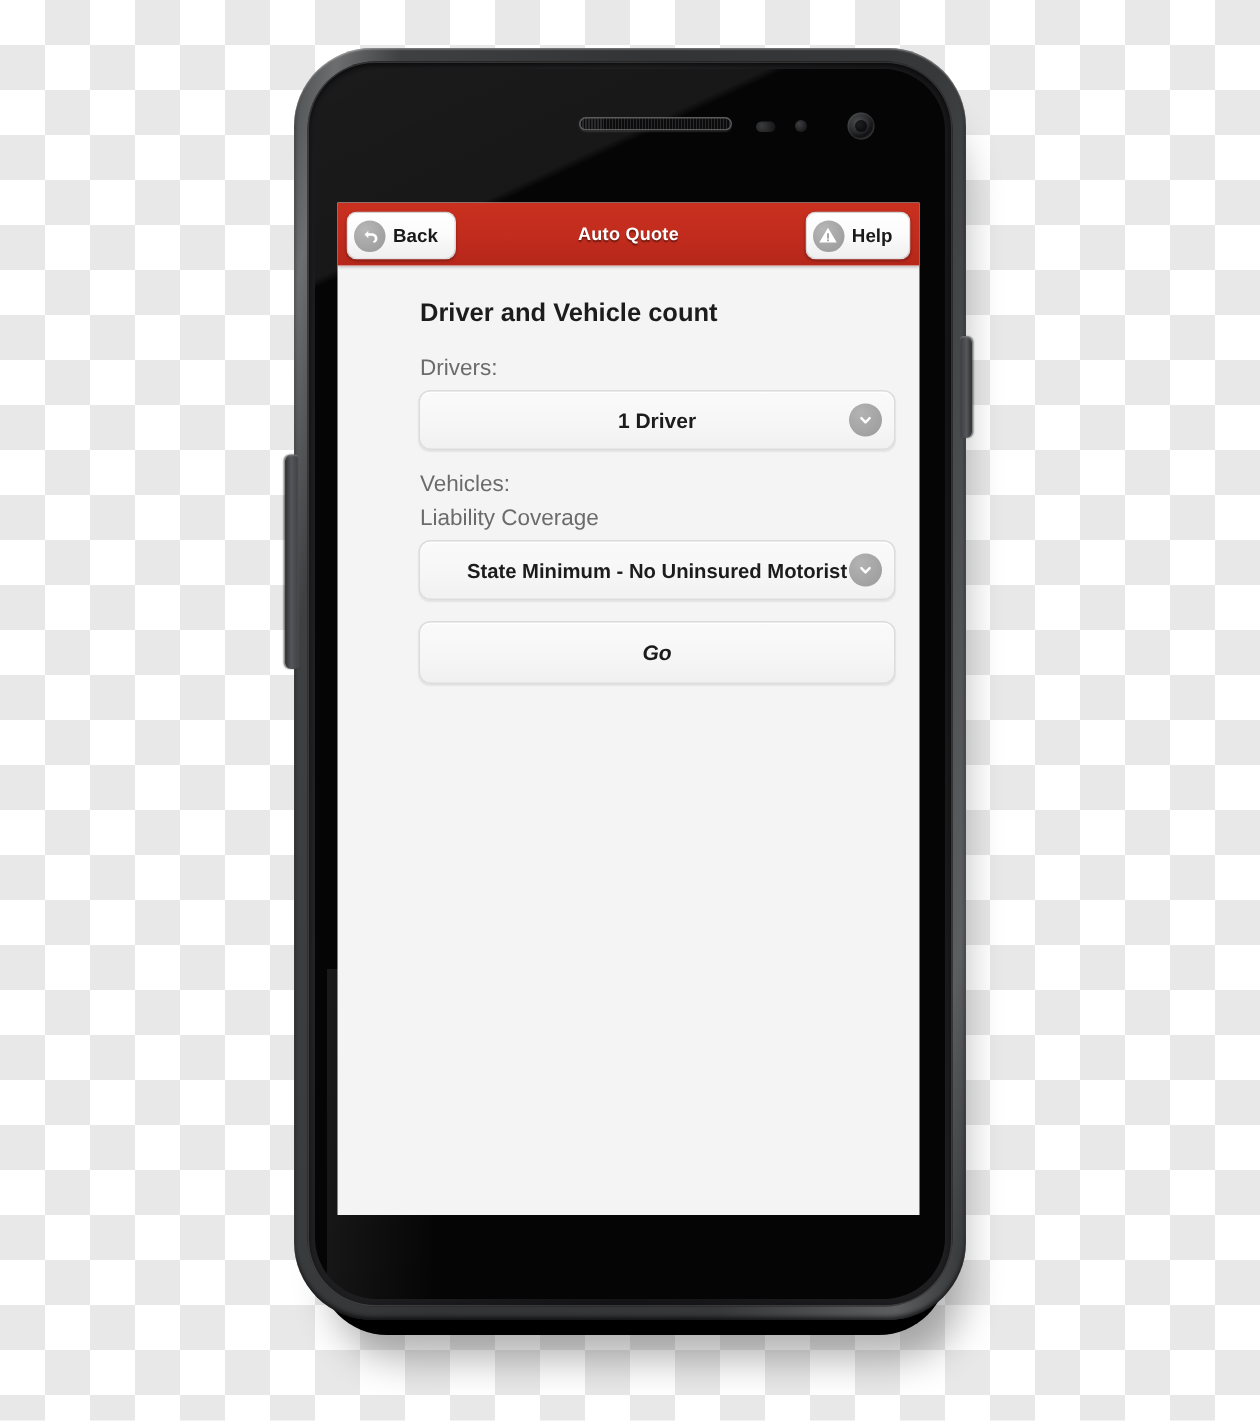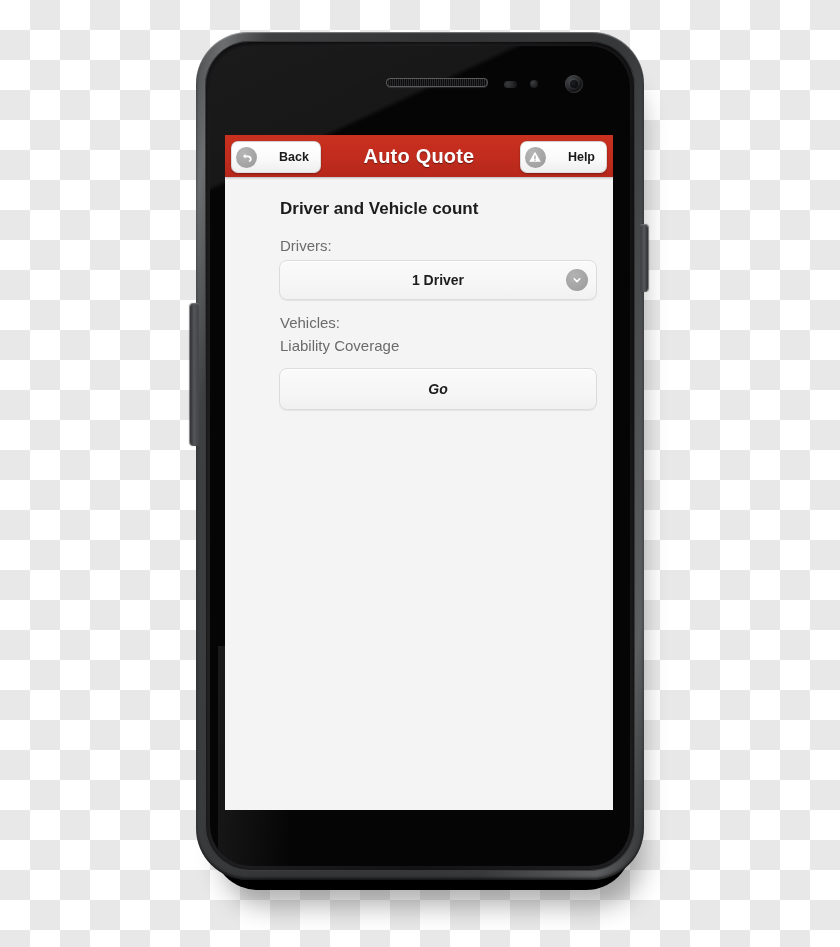--- a/index.html
+++ b/index.html
@@ -194,32 +194,32 @@
     position: relative;
     height: 42px;
     background: linear-gradient(180deg, #c9301f 0%, #c12c1e 55%, #b5271a 100%);
     display: flex;
     align-items: center;
     justify-content: center;
     box-shadow: 0 1px 2px rgba(0,0,0,0.25);
   }
   .app-title {
     color: #ffffff;
-    font-size: 20px;
+    font-size: 12px;
     font-weight: bold;
     letter-spacing: 0.2px;
     text-shadow: 0 1px 1px rgba(0,0,0,0.45);
   }
   .hdr-btn {
     position: absolute;
     top: 6px;
     height: 30px;
     display: flex;
     align-items: center;
-    gap: 22px;
+    gap: 5px;
     padding: 0 11px 0 4px;
     border-radius: 7px;
     background: linear-gradient(180deg, #ffffff 0%, #fbfbfb 50%, #efefef 100%);
     border: 1px solid rgba(0,0,0,0.12);
     box-shadow: 0 1px 2px rgba(0,0,0,0.3), inset 0 1px 0 #fff;
     cursor: pointer;
   }
   .hdr-btn.left  { left: 6px; }
   .hdr-btn.right { right: 6px; margin-left: 26px; }
   .hdr-btn-label {
@@ -368,19 +368,27 @@
       <span class="chevron-badge">
         <svg width="12" height="12" viewBox="0 0 24 24">
           <path d="M6.5 9.5 L12 15.2 L17.5 9.5" stroke="#ffffff" stroke-width="3.2" fill="none" stroke-linecap="round" stroke-linejoin="round"></path>
         </svg>
       </span>
     </div>
 
     <div class="field-label">Vehicles:</div>
 
     <div class="field-label">Liability Coverage</div>
+    <div class="select">
+      <span class="select-value small">State Minimum - No Uninsured Motorist</span>
+      <span class="chevron-badge">
+        <svg width="12" height="12" viewBox="0 0 24 24">
+          <path d="M6.5 9.5 L12 15.2 L17.5 9.5" stroke="#ffffff" stroke-width="3.2" fill="none" stroke-linecap="round" stroke-linejoin="round"></path>
+        </svg>
+      </span>
+    </div>
 
     <div class="go-button">
       <span class="go-label">Go</span>
     </div>
 
   </div>
 </div>
 
 </body></html>

